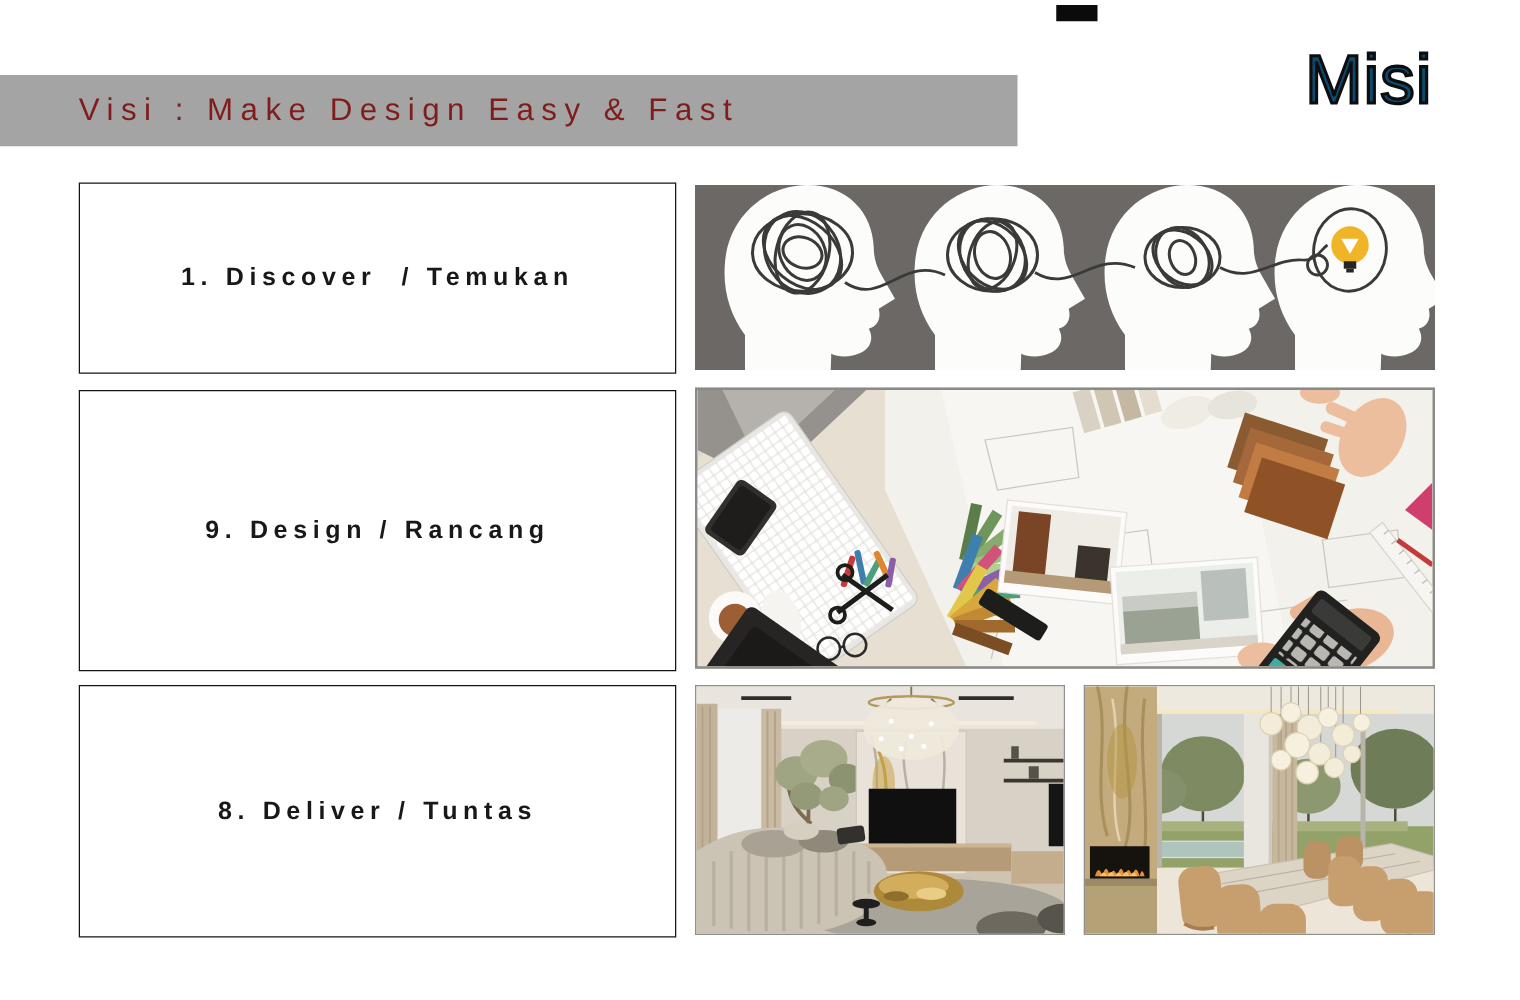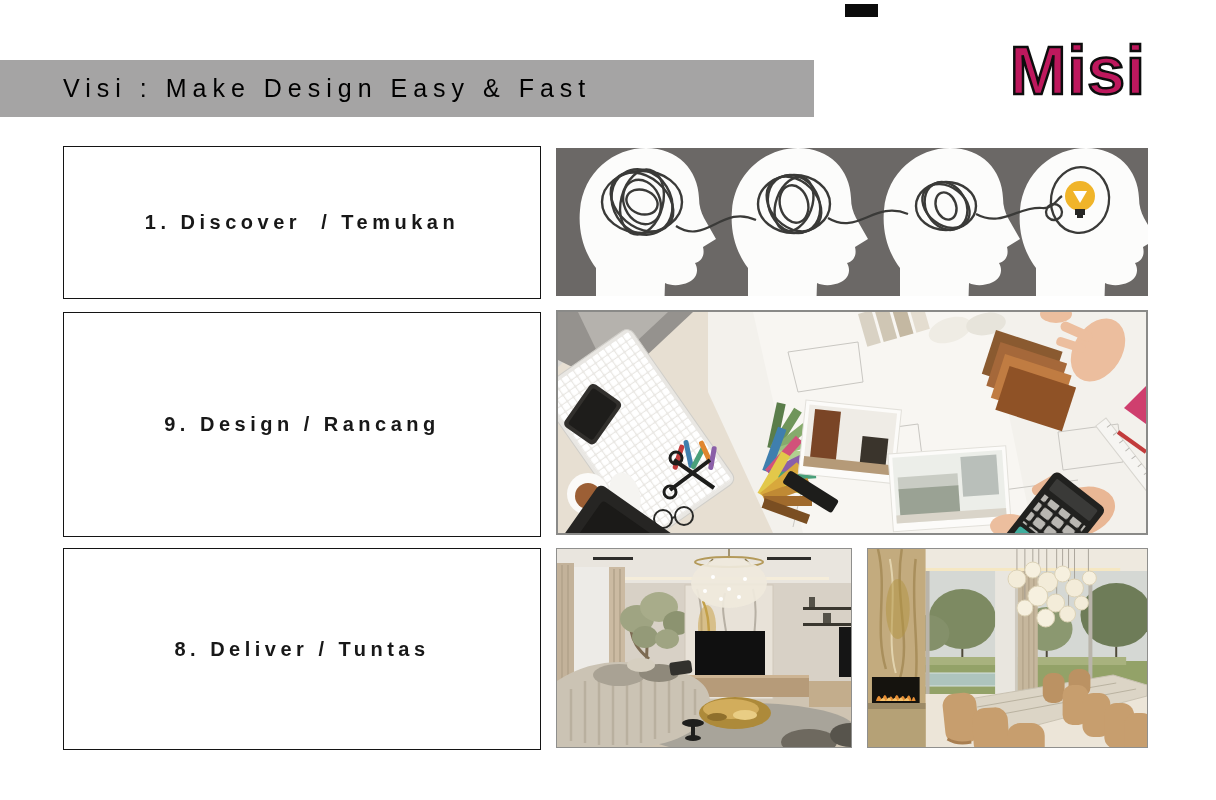--- a/index.html
+++ b/index.html
@@ -3,23 +3,23 @@
 <meta charset="utf-8">
 <style>
   html,body{margin:0;padding:0;background:#ffffff;}
   #slide{position:relative;width:1216px;height:800px;background:#ffffff;overflow:hidden;
          font-family:"Liberation Sans","DejaVu Sans",sans-serif;}
   .abs{position:absolute;}
   
   #top-marker{left:845px;top:4px;width:33px;height:13px;background:#0b0b0b;}
   
   #banner{left:0;top:60px;width:814px;height:57px;background:#a5a4a4;display:flex;align-items:center;}
-  #banner-text{margin-left:63px;font-size:25px;font-weight:500;letter-spacing:6px;color:#000000;white-space:pre;}
+  #banner-text{margin-left:63px;font-size:25px;font-weight:500;letter-spacing:6px;color:#7f1d1d;white-space:pre;}
   
-  #mission{right:70px;top:36px;font-size:68px;line-height:1;font-weight:700;color:#be185d;
+  #mission{right:70px;top:36px;font-size:55px;line-height:1;font-weight:400;color:#0c4a6e;
            letter-spacing:1px;-webkit-text-stroke:2.5px #0d0d0d;}
   
   .step-box{left:63px;width:476px;background:#ffffff;border:1.5px solid #141414;
             display:flex;align-items:center;justify-content:center;}
   #step-1{top:146px;height:151px;}
   #step-2{top:312px;height:223px;}
   #step-3{top:548px;height:200px;}
   .step-label{font-size:20px;font-weight:700;letter-spacing:4.5px;color:#181818;white-space:pre;}
   
   .panel{overflow:hidden;}

